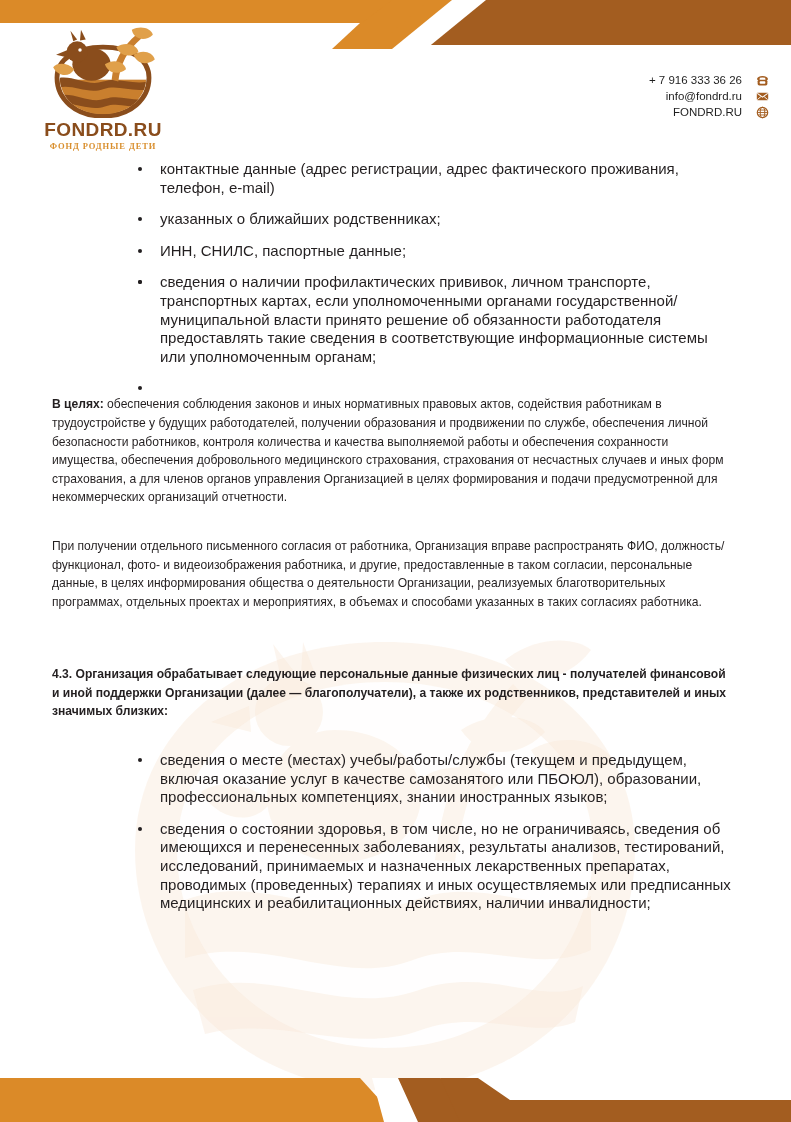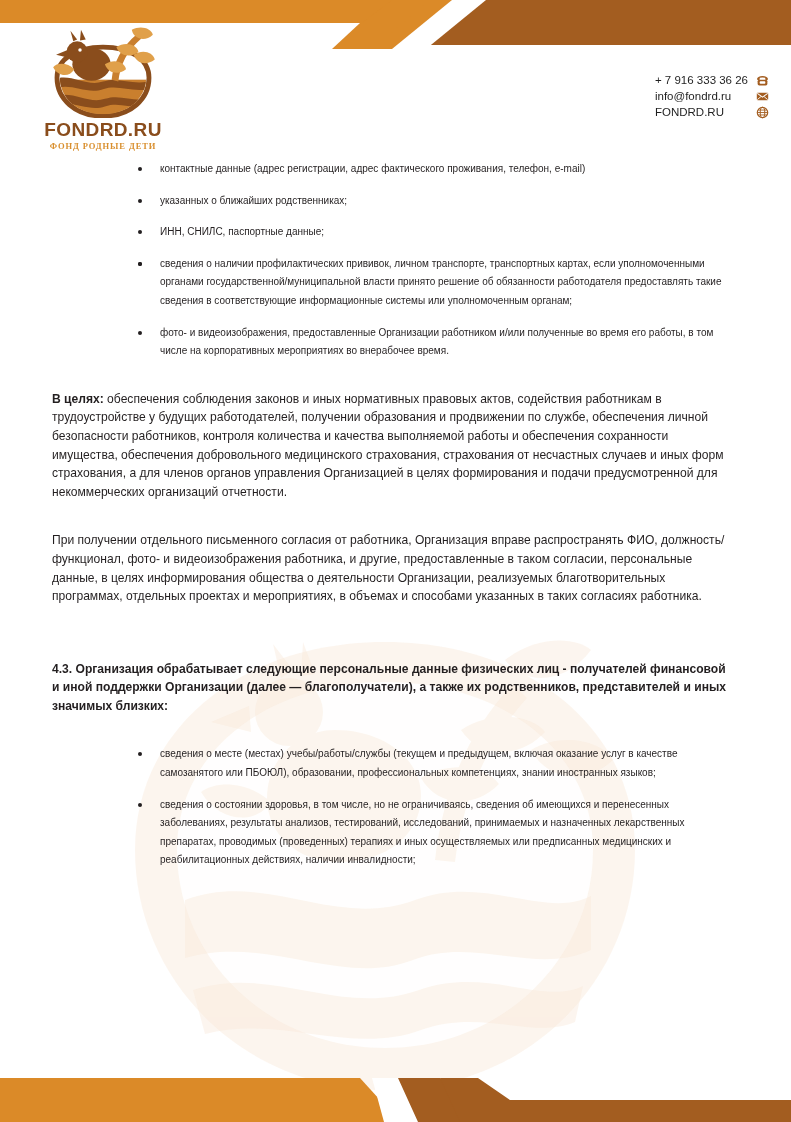--- a/index.html
+++ b/index.html
@@ -87,22 +87,22 @@
     top: 72px;
     z-index: 3;
     text-align: right;
     color: #1a1a1a;
     font-size: 11.5px;
     line-height: 16px;
   }
   .contact-row {
     display: flex;
     align-items: center;
-    justify-content: space-between;
-    gap: 8px;
+    justify-content: flex-end;
+    gap: 14px;
     white-space: nowrap;
   }
   .contact-text { color: #1f1f1f; }
   .contact-ico {
     width: 13px;
     height: 13px;
     display: inline-block;
     flex: 0 0 13px;
   }
 
@@ -128,21 +128,21 @@
 
   ul.bullets {
     list-style: none;
     margin: 0;
     padding: 0;
   }
   ul.bullets li {
     position: relative;
     margin: 0 0 13px 0;
     padding: 0 58px 0 160px;
-    font-size: 10px;
+    font-size: 15px;
     line-height: 18.6px;
     color: #231f20;
   }
   ul.bullets li .dot {
     position: absolute;
     left: 138px;
     top: 7px;
     width: 4px;
     height: 4px;
     border-radius: 50%;
@@ -288,21 +288,21 @@
   </div>
 
   <div class="content">
 
     <ul class="bullets">
       <li><span class="dot"></span><span>контактные данные (адрес регистрации, адрес фактического проживания, телефон, e-mail)</span></li>
       <li><span class="dot"></span><span>указанных о ближайших родственниках;</span></li>
       <li><span class="dot"></span><span>ИНН, СНИЛС, паспортные данные;</span></li>
       <li><span class="dot"></span></li>
       <li><span class="dot"></span><span>сведения о наличии профилактических прививок, личном транспорте, транспортных картах, если уполномоченными органами государственной/муниципальной власти принято решение об обязанности работодателя предоставлять такие сведения в соответствующие информационные системы или уполномоченным органам;</span></li>
-      <li><span class="dot"></span><span>фото- и видеоизображения, предоставленные Организации работником и/или полученные во время его работы, в том числе на корпоративных мероприятиях во внерабочее время.</span></li>
+      <li><span class="dot"></span></li>
     </ul>
 
     <div class="spacer-sm"></div>
 
     <p class="para"><span class="lead">В целях:</span><span> обеспечения соблюдения законов и иных нормативных правовых актов, содействия работникам в трудоустройстве у будущих работодателей, получении образования и продвижении по службе, обеспечения личной безопасности работников, контроля количества и качества выполняемой работы и обеспечения сохранности имущества, обеспечения добровольного медицинского страхования, страхования от несчастных случаев и иных форм страхования, а для членов органов управления Организацией в целях формирования и подачи предусмотренной для некоммерческих организаций отчетности.</span></p>
 
     <div class="spacer-sm"></div>
 
     <p class="para">При получении отдельного письменного согласия от работника, Организация вправе распространять ФИО, должность/функционал, фото- и видеоизображения работника, и другие, предоставленные в таком согласии, персональные данные, в целях информирования общества о деятельности Организации, реализуемых благотворительных программах, отдельных проектах и мероприятиях, в объемах и способами указанных в таких согласиях работника.</p>
 

